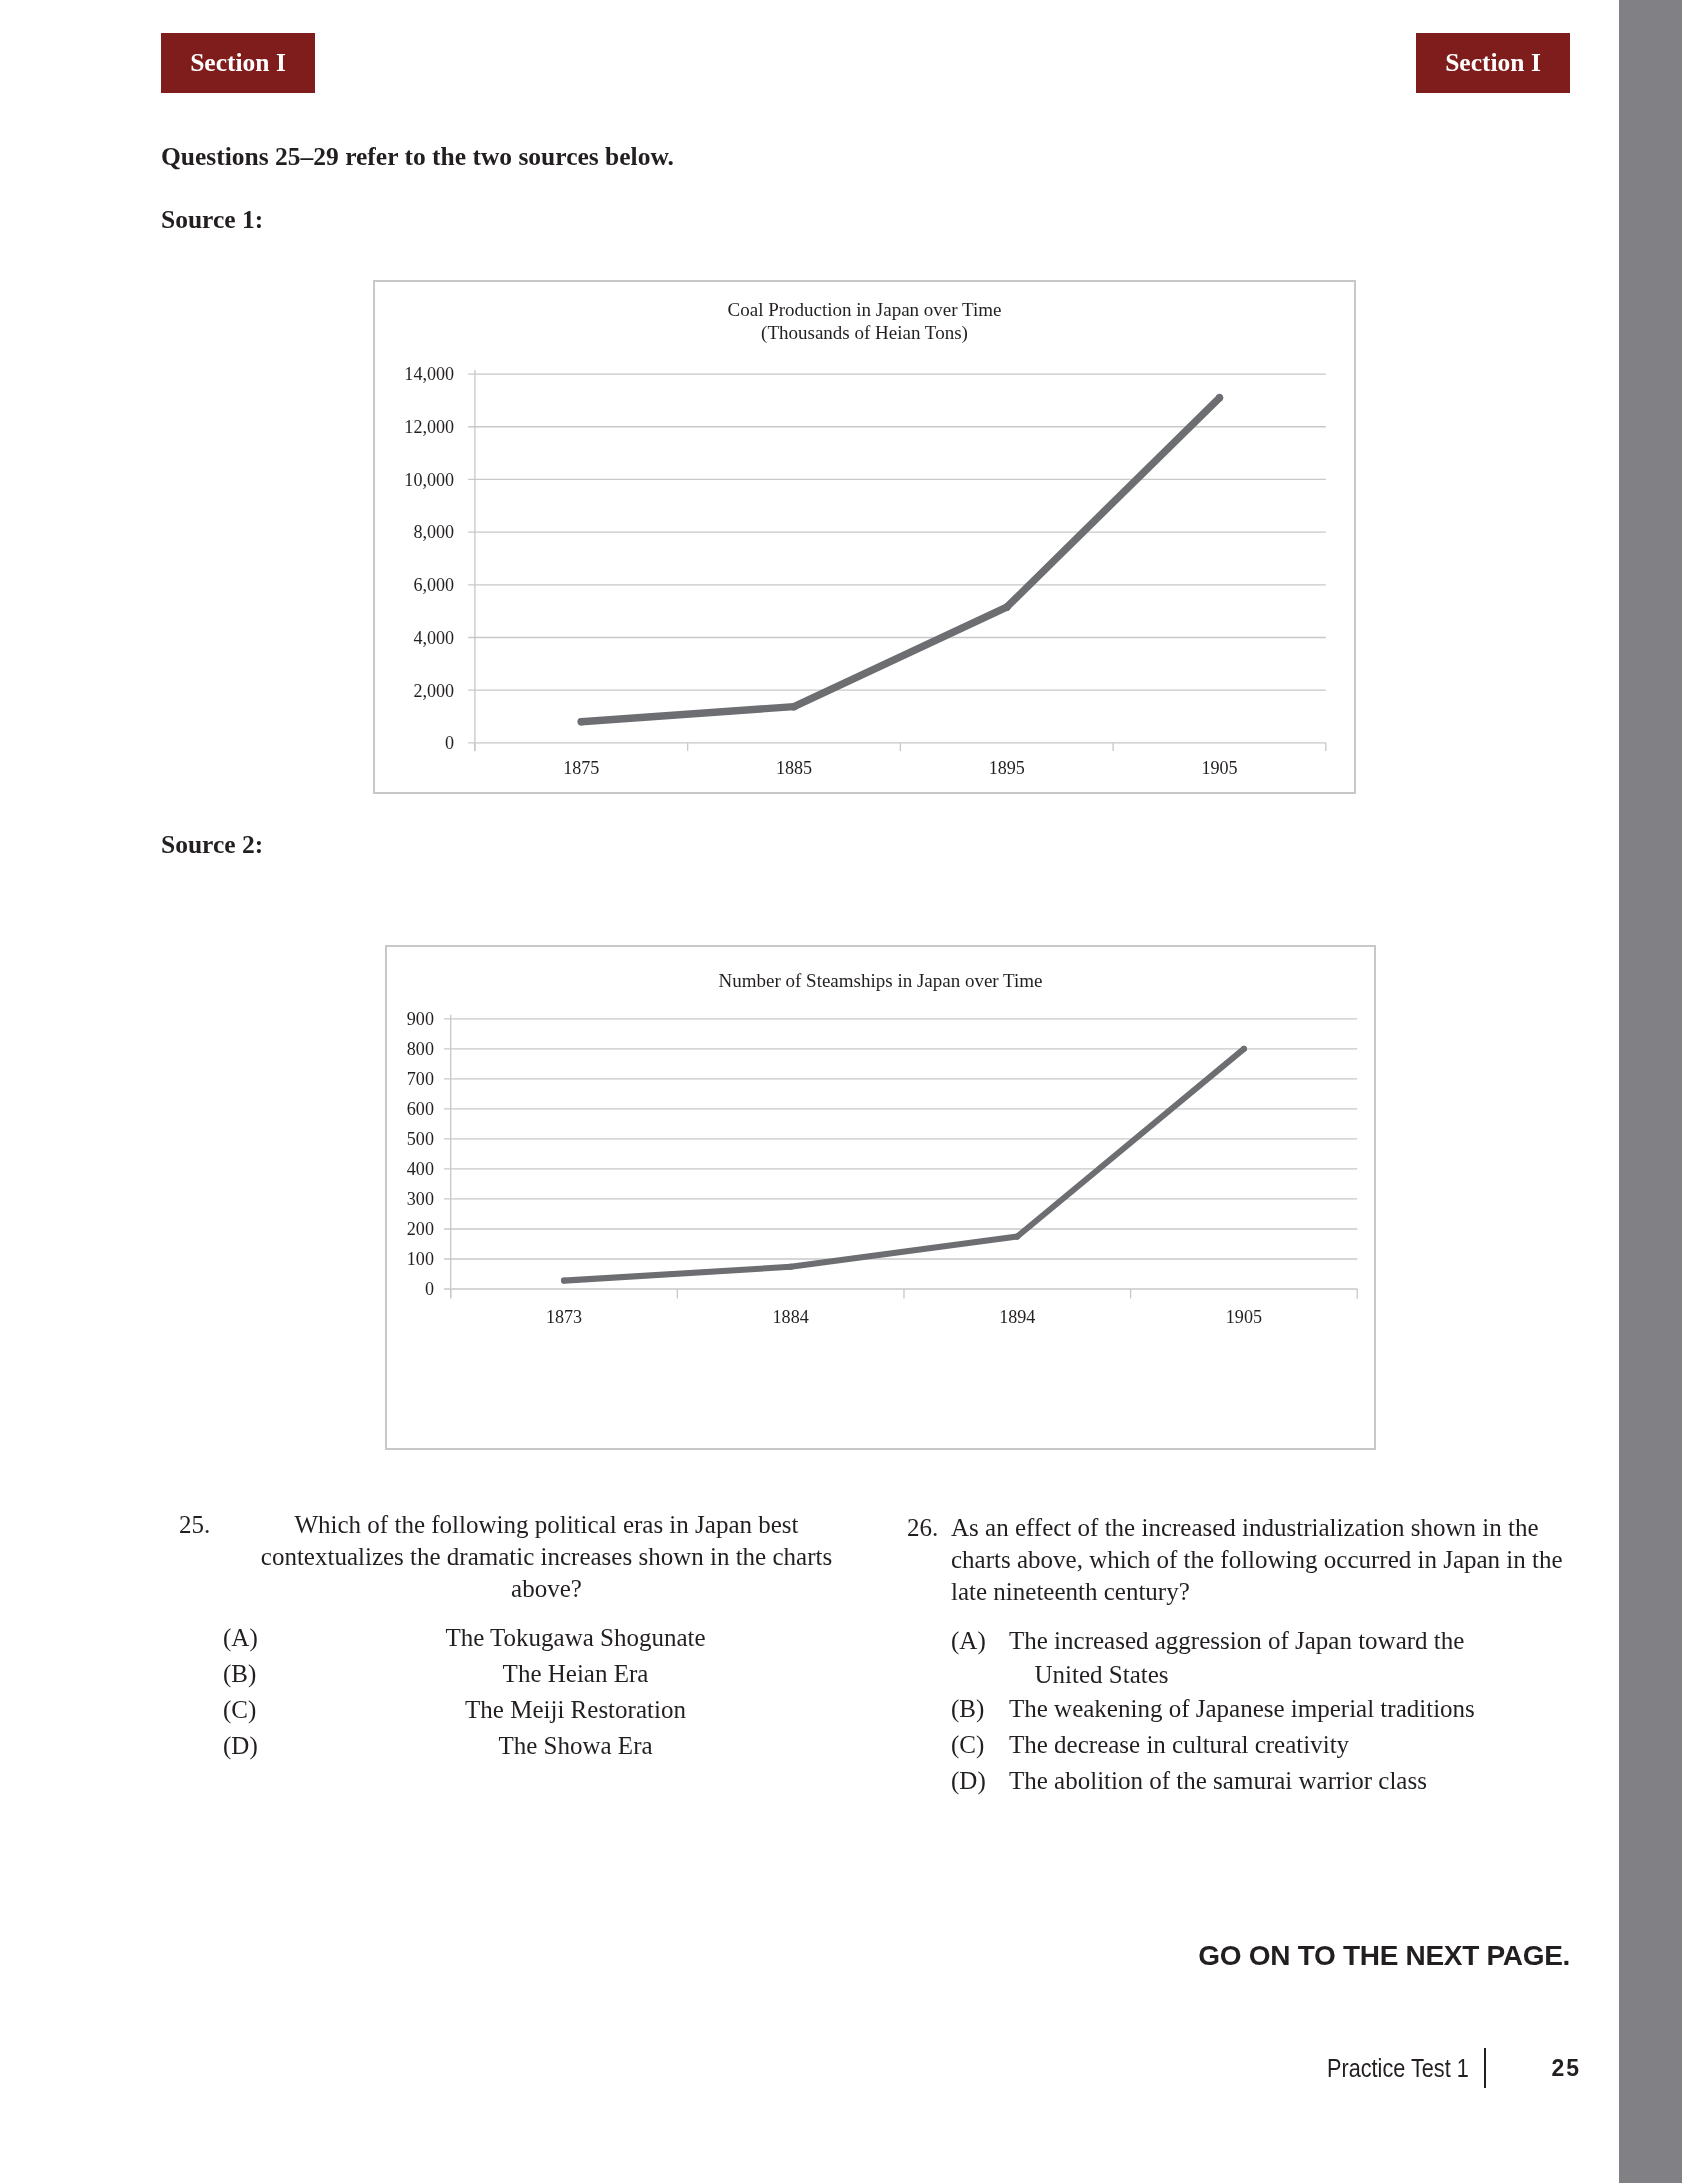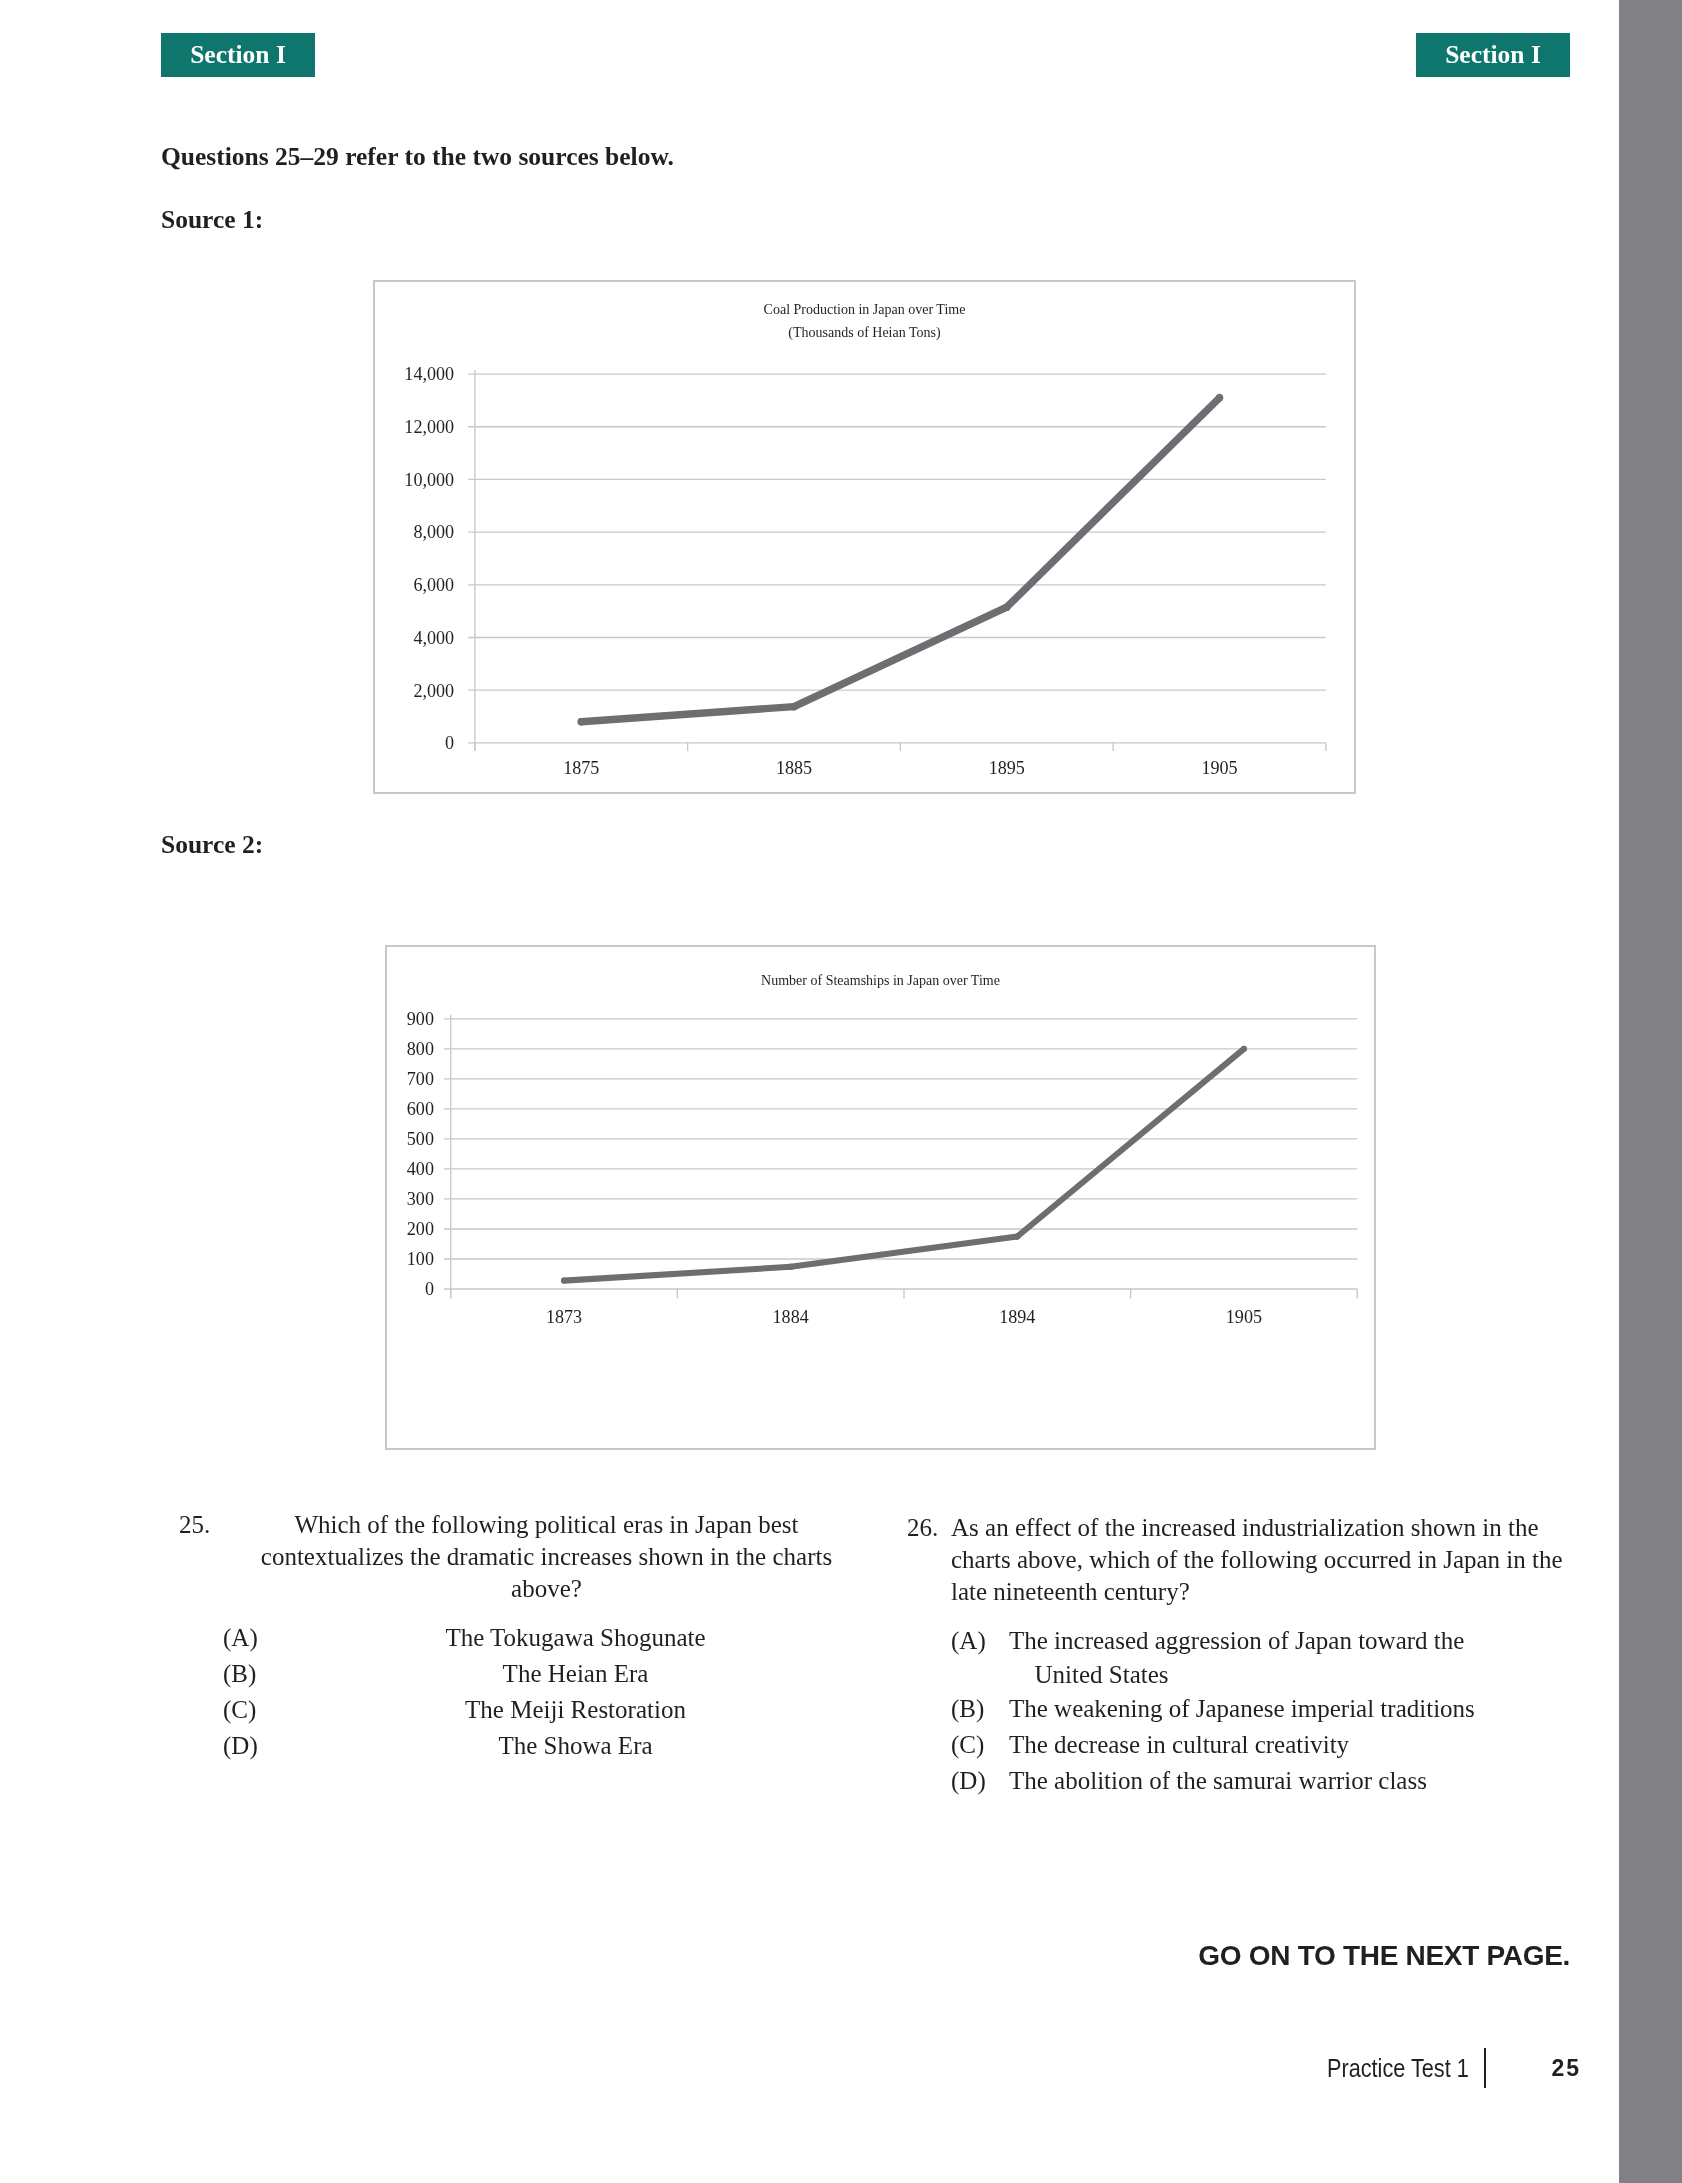--- a/index.html
+++ b/index.html
@@ -1,29 +1,29 @@
 <!DOCTYPE html>
 <html style="font-size:10.7px"><head>
 <meta charset="utf-8">
 <style>
   html, body { margin:0; padding:0; }
   body { width:1682px; height:2183px; position:relative; background:#ffffff; overflow:hidden;
          font-family:"Liberation Serif", "DejaVu Serif", serif; color:#231f20; }
   .sidebar { position:absolute; left:1619px; top:0; width:64px; height:2183px; background:#818185; }
-  .badge { position:absolute; top:33px; height:44px; background:#0f766e; color:#fff;
+  .badge { position:absolute; top:33px; height:60px; background:#7f1d1d; color:#fff;
            font-family:"Liberation Serif", serif; font-weight:bold; font-size:25.5px;
            display:flex; align-items:center; justify-content:center; }
   .badge.left { left:161px; width:154px; }
   .badge.right { left:1416px; width:154px; }
   .intro { position:absolute; left:161px; top:142px; font-weight:bold; font-size:25.5px; }
   .src1 { position:absolute; left:161px; top:205px; font-weight:bold; font-size:25.5px; }
   .src2 { position:absolute; left:161px; top:830px; font-weight:bold; font-size:25.5px; }
   .chartbox { position:absolute; border:2px solid #c8c8c8; background:#fff; }
   .chartbox svg { position:absolute; left:0; top:0; }
-  .chart-title { position:absolute; left:0; right:0; text-align:center; font-size:14px; line-height:23px; color:#231f20; }
+  .chart-title { position:absolute; left:0; right:0; text-align:center; font-size:19px; line-height:23px; color:#231f20; }
   .q { position:absolute; font-size:25px; line-height:32px; }
   .q .num { position:absolute; left:0; top:0; }
   .q .stem { margin-left:44px; }
   .q .choices { margin-left:44px; margin-top:14.8px; }
   .q .choice { position:relative; padding-left:58px; line-height:36px; }
   .q .choice .letter { position:absolute; left:0; top:0; }
   .q .choice .cont { display:block; padding-left:25.5px; line-height:32px; }
   .q25 { left:179px; top:1509px; width:691px;text-align:center; }
   .q26 { left:907px; top:1512px; width:697px; }
   .next { position:absolute; right:112px; top:1940px; font-family:"Liberation Sans", sans-serif;

